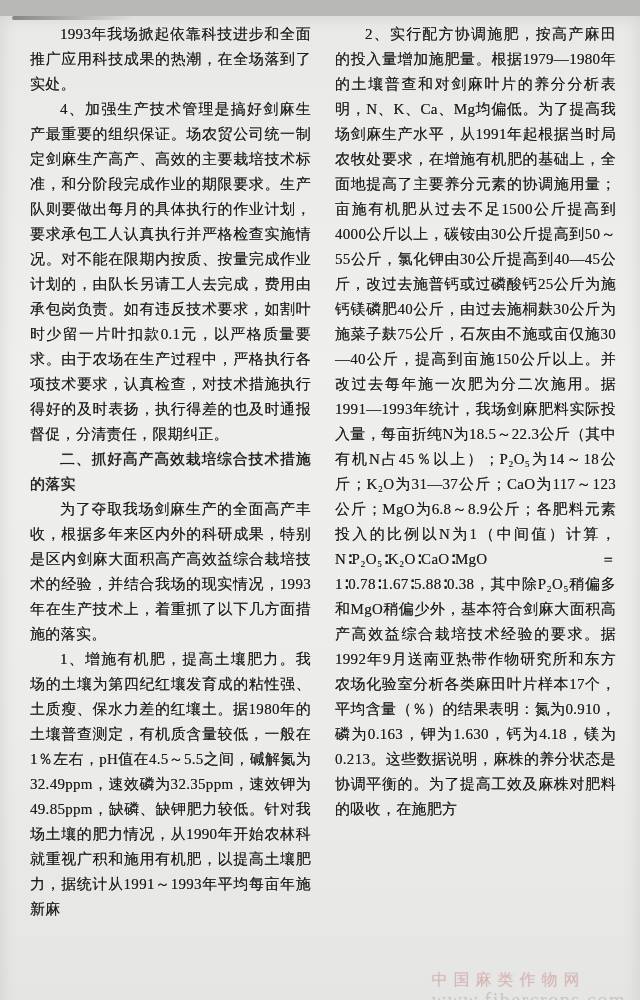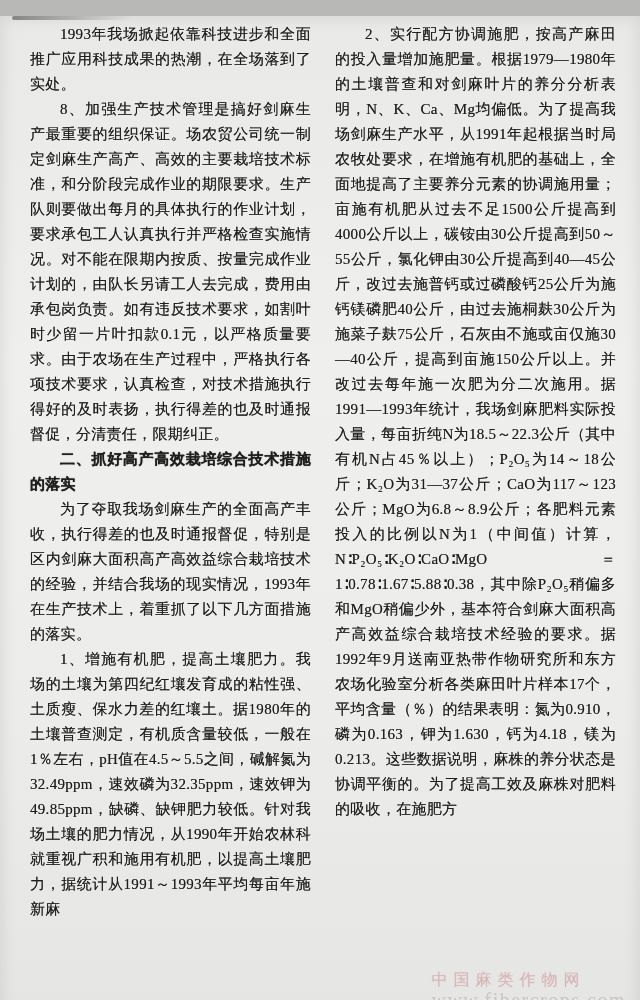--- a/index.html
+++ b/index.html
@@ -31,21 +31,21 @@
     font-size: 15px;
     line-height: 25px;
     text-align: justify;
     letter-spacing: 0.3px;
     text-shadow: 0 0 0.5px rgba(20,20,20,0.65);
   }
   .col p { margin: 0; }
   .indent { text-indent: 2em; }
   .no-indent { text-indent: 0; }
   .heading {
-    font-weight: bold;
+    font-weight: normal;
     text-shadow: 0 0 0.8px rgba(0,0,0,0.9);
   }
   .scan-top-smudge {
     position: absolute;
     top: 0; left: 12px;
     width: 120px; height: 4px;
     background: linear-gradient(90deg, rgba(60,60,60,0.55), rgba(60,60,60,0.0));
     border-radius: 2px;
   }
   .scan-bottom-edge {
@@ -82,23 +82,23 @@
 <body>
 
 <div class="page">
 
   <div class="scan-top-smudge"></div>
 
   <div class="columns">
 
     <div class="col">
       <p class="indent">1993年我场掀起依靠科技进步和全面推广应用科技成果的热潮，在全场落到了实处。</p>
-      <p class="indent">8、加强生产技术管理是搞好剑麻生产最重要的组织保证。场农贸公司统一制定剑麻生产高产、高效的主要栽培技术标准，和分阶段完成作业的期限要求。生产队则要做出每月的具体执行的作业计划，要求承包工人认真执行并严格检查实施情况。对不能在限期内按质、按量完成作业计划的，由队长另请工人去完成，费用由承包岗负责。如有违反技术要求，如割叶时少留一片叶扣款0.1元，以严格质量要求。由于农场在生产过程中，严格执行各项技术要求，认真检查，对技术措施执行得好的及时表扬，执行得差的也及时通报督促，分清责任，限期纠正。</p>
+      <p class="indent">4、加强生产技术管理是搞好剑麻生产最重要的组织保证。场农贸公司统一制定剑麻生产高产、高效的主要栽培技术标准，和分阶段完成作业的期限要求。生产队则要做出每月的具体执行的作业计划，要求承包工人认真执行并严格检查实施情况。对不能在限期内按质、按量完成作业计划的，由队长另请工人去完成，费用由承包岗负责。如有违反技术要求，如割叶时少留一片叶扣款0.1元，以严格质量要求。由于农场在生产过程中，严格执行各项技术要求，认真检查，对技术措施执行得好的及时表扬，执行得差的也及时通报督促，分清责任，限期纠正。</p>
       <p class="indent heading">二、抓好高产高效栽培综合技术措施的落实</p>
-      <p class="indent">为了夺取我场剑麻生产的全面高产丰收，执行得差的也及时通报督促，特别是区内剑麻大面积高产高效益综合栽培技术的经验，并结合我场的现实情况，1993年在生产技术上，着重抓了以下几方面措施的落实。</p>
+      <p class="indent">为了夺取我场剑麻生产的全面高产丰收，根据多年来区内外的科研成果，特别是区内剑麻大面积高产高效益综合栽培技术的经验，并结合我场的现实情况，1993年在生产技术上，着重抓了以下几方面措施的落实。</p>
       <p class="indent">1、增施有机肥，提高土壤肥力。我场的土壤为第四纪红壤发育成的粘性强、土质瘦、保水力差的红壤土。据1980年的土壤普查测定，有机质含量较低，一般在1％左右，pH值在4.5～5.5之间，碱解氮为32.49ppm，速效磷为32.35ppm，速效钾为49.85ppm，缺磷、缺钾肥力较低。针对我场土壤的肥力情况，从1990年开始农林科就重视广积和施用有机肥，以提高土壤肥力，据统计从1991～1993年平均每亩年施新麻</p>
     </div>
 
     <div class="col">
       <p class="indent">2、实行配方协调施肥，按高产麻田的投入量增加施肥量。根据1979—1980年的土壤普查和对剑麻叶片的养分分析表明，N、K、Ca、Mg均偏低。为了提高我场剑麻生产水平，从1991年起根据当时局农牧处要求，在增施有机肥的基础上，全面地提高了主要养分元素的协调施用量；亩施有机肥从过去不足1500公斤提高到4000公斤以上，碳铵由30公斤提高到50～55公斤，氯化钾由30公斤提高到40—45公斤，改过去施普钙或过磷酸钙25公斤为施钙镁磷肥40公斤，由过去施桐麸30公斤为施菜子麸75公斤，石灰由不施或亩仅施30—40公斤，提高到亩施150公斤以上。并改过去每年施一次肥为分二次施用。据1991—1993年统计，我场剑麻肥料实际投入量，每亩折纯N为18.5～22.3公斤（其中有机N占45％以上）；P₂O₅为14～18公斤；K₂O为31—37公斤；CaO为117～123公斤；MgO为6.8～8.9公斤；各肥料元素投入的比例以N为1（中间值）计算，N∶P₂O₅∶K₂O∶CaO∶MgO＝1∶0.78∶1.67∶5.88∶0.38，其中除P₂O₅稍偏多和MgO稍偏少外，基本符合剑麻大面积高产高效益综合栽培技术经验的要求。据1992年9月送南亚热带作物研究所和东方农场化验室分析各类麻田叶片样本17个，平均含量（％）的结果表明：氮为0.910，磷为0.163，钾为1.630，钙为4.18，镁为0.213。这些数据说明，麻株的养分状态是协调平衡的。为了提高工效及麻株对肥料的吸收，在施肥方</p>
     </div>
 
   </div>
 
   <div class="watermark">

